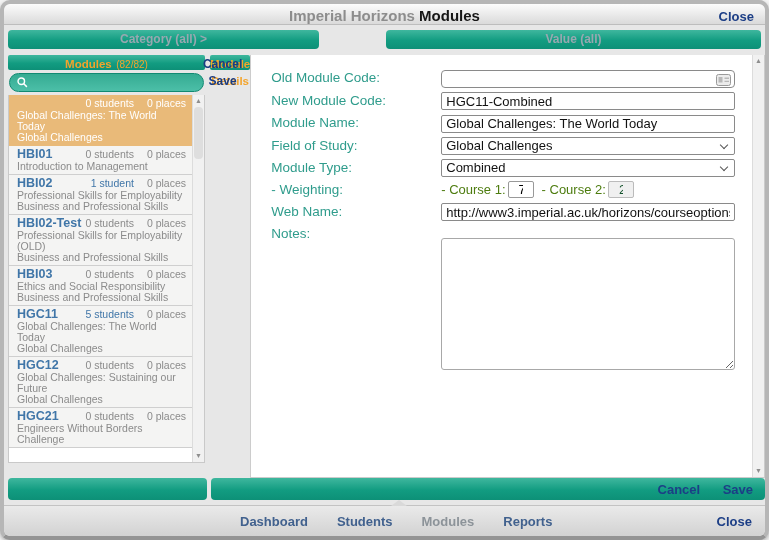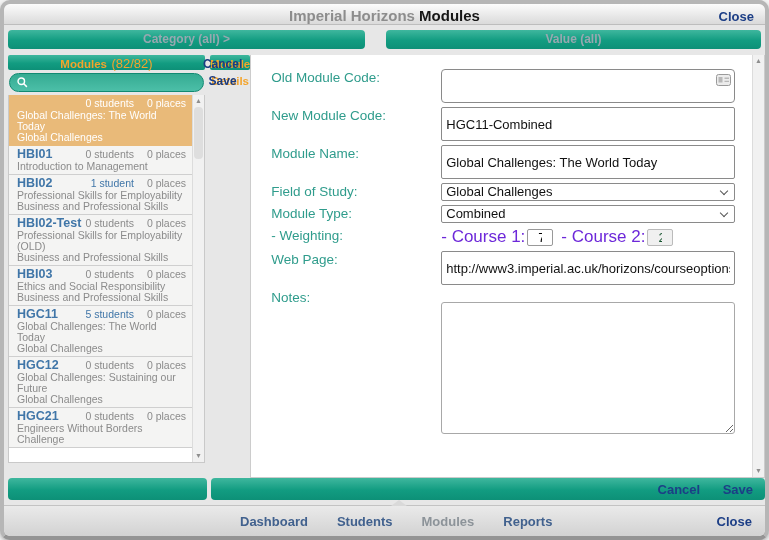--- a/index.html
+++ b/index.html
@@ -10,27 +10,27 @@
   .titlebar{position:absolute;left:0;top:0;right:0;height:21px;background:linear-gradient(#fcfcfc,#dadada);
             border-bottom:1px solid #bdbdbd;border-radius:6px 6px 0 0;}
   .title{position:absolute;left:0;right:0;top:3px;text-align:center;font-size:15px;font-weight:bold;}
   .title .app{color:#8d8d8d;}
   .title .page{color:#161616;}
   .titlebar .close-link{position:absolute;right:11px;top:5px;font-size:13px;font-weight:bold;color:#1c3e86;cursor:pointer;}
   
   .teal-grad{background:linear-gradient(#3fb79e,#129c81 55%,#0d9077);}
   .filter-btn{position:absolute;top:26px;height:19px;border-radius:4px;text-align:center;
               font-size:12px;font-weight:bold;color:#97a8b0;line-height:19px;cursor:pointer;}
-  .filter-cat{left:4px;width:357px;}
+  .filter-cat{left:4px;width:311px;}
   .filter-val{left:382px;width:375px;text-align:center;}
   
   .left-panel{position:absolute;left:4px;top:51px;width:197px;height:408px;display:flex;flex-direction:column;}
   .panel-header{height:15px;flex:0 0 15px;border-radius:2px;text-align:center;line-height:15px;}
   .panel-header .hdr-title{color:#f3a42c;font-weight:bold;font-size:11.5px;}
-  .panel-header .hdr-count{color:#f3a42c;font-size:13px;}
+  .panel-header .hdr-count{color:#f3a42c;font-size:10px;}
   .sort-btn{flex:0 0 16px;margin:2px 1px 0 1px;border-radius:5px;text-align:center;line-height:16px;
             font-size:11px;font-weight:bold;color:#aee0d5;cursor:pointer;}
   .search-pill{flex:0 0 19px;margin:3px 1px 3px 1px;border-radius:10px;border:1px solid #118a72;
                background:linear-gradient(#35ab92,#4cbfa8);display:flex;align-items:center;padding:0 6px;}
   .search-pill svg{flex:0 0 auto;}
   .search-pill input{flex:1;border:none;background:transparent;outline:none;height:15px;
                      font-size:12px;color:#fff;margin-left:4px;}
   .mod-list-wrap{flex:1;position:relative;overflow:hidden;background:#ffffff;border:1px solid #c9c9c9;border-top:none;}
   .mod-list{position:absolute;left:0;top:0;right:12px;bottom:0;overflow:hidden;}
   .mod-item{padding:2px 6px 2px 8px;background:#f4f4f3;border-bottom:1px solid #cfcfcf;cursor:pointer;}
@@ -58,29 +58,29 @@
   .right-panel{position:absolute;left:206px;top:51px;width:555px;height:423px;display:flex;flex-direction:row;}
   .right-panel .panel-header{position:relative;}
   .hdr-actions{position:absolute;right:8px;top:0;}
   .hdr-actions .act{font-size:12px;font-weight:bold;color:#1b3c82;margin-left:16px;cursor:pointer;}
   .detail-body{flex:1;position:relative;background:#ffffff;border:1px solid #cccccc;border-top:none;}
   .form{position:absolute;left:0;top:0;right:13px;bottom:0;padding:8px 16px 0 20px;overflow:hidden;}
   .frow{display:flex;align-items:flex-start;margin-bottom:4px;}
   .flabel{flex:0 0 170px;font-size:13.5px;color:#2f9c8c;line-height:18px;}
   .ffield{flex:1;position:relative;}
   .tinput{width:100%;height:18px;border:1px solid #8a8a8a;border-radius:2px;font-size:13px;
-          font-family:"Liberation Sans",sans-serif;color:#111;padding:16px 4px;outline:none;background:#fff;}
+          font-family:"Liberation Sans",sans-serif;color:#111;padding:0 4px;outline:none;background:#fff;}
   .tinput.rounded{border-radius:4px;padding-right:22px;}
   .picker-icon{position:absolute;right:4px;top:3px;}
   .selectbox{position:relative;height:18px;border:1px solid #8a8a8a;border-radius:2px;background:#fff;
              font-size:13px;color:#111;line-height:16px;padding:0 18px 0 4px;cursor:pointer;}
   .chev{position:absolute;right:7px;top:4px;width:6px;height:6px;border-right:1.4px solid #555;
         border-bottom:1.4px solid #555;transform:rotate(45deg);}
   .wrow{display:flex;align-items:center;}
-  .wlabel{font-size:17px;color:#6d28d9;margin-right:2px;}
+  .wlabel{font-size:13px;color:#4d7c0f;margin-right:2px;}
   .winput{width:26px;height:17px;border:1px solid #999;border-radius:2px;font-size:13px;
           font-family:"Liberation Sans",sans-serif;padding:0 10px;margin-right:8px;outline:none;}
   .winput.disabled{background:#f0f0f0;border-color:#bbb;color:#14532d;}
   .url-input{white-space:nowrap;overflow:hidden;}
   .notes-area{width:100%;height:132px;margin-top:13px;border:1px solid #a8a8a8;border-radius:3px;
               font-family:"Liberation Sans",sans-serif;font-size:13px;padding:3px;outline:none;}
   
   .footer{position:absolute;left:0;right:0;top:501px;height:31px;background:linear-gradient(#eaeaea,#d2d2d2);
           border-top:1px solid #c3c3c3;border-radius:0 0 6px 6px;}
   .notch{position:absolute;top:-6px;left:387px;width:0;height:0;border-left:8px solid transparent;
@@ -263,21 +263,21 @@
           <span class="flabel"> - Weighting:</span>
           <span class="ffield wrow">
             <span class="wlabel">- Course 1:</span>
             <input class="winput" type="text" value="75" style="">
             <span class="wlabel">- Course 2:</span>
             <input class="winput disabled" type="text" value="25" style="">
           </span>
         </div>
 
         <div class="frow">
-          <span class="flabel">Web Page:</span>
+          <span class="flabel">Web Name:</span>
           <span class="ffield">
             <input class="tinput url-input" type="text" value="http://www3.imperial.ac.uk/horizons/courseoptions/challenges/" style="">
           </span>
         </div>
 
         <div class="frow">
           <span class="flabel">Notes:</span>
           <span class="ffield">
             <textarea class="notes-area" style=""></textarea>
           </span>

